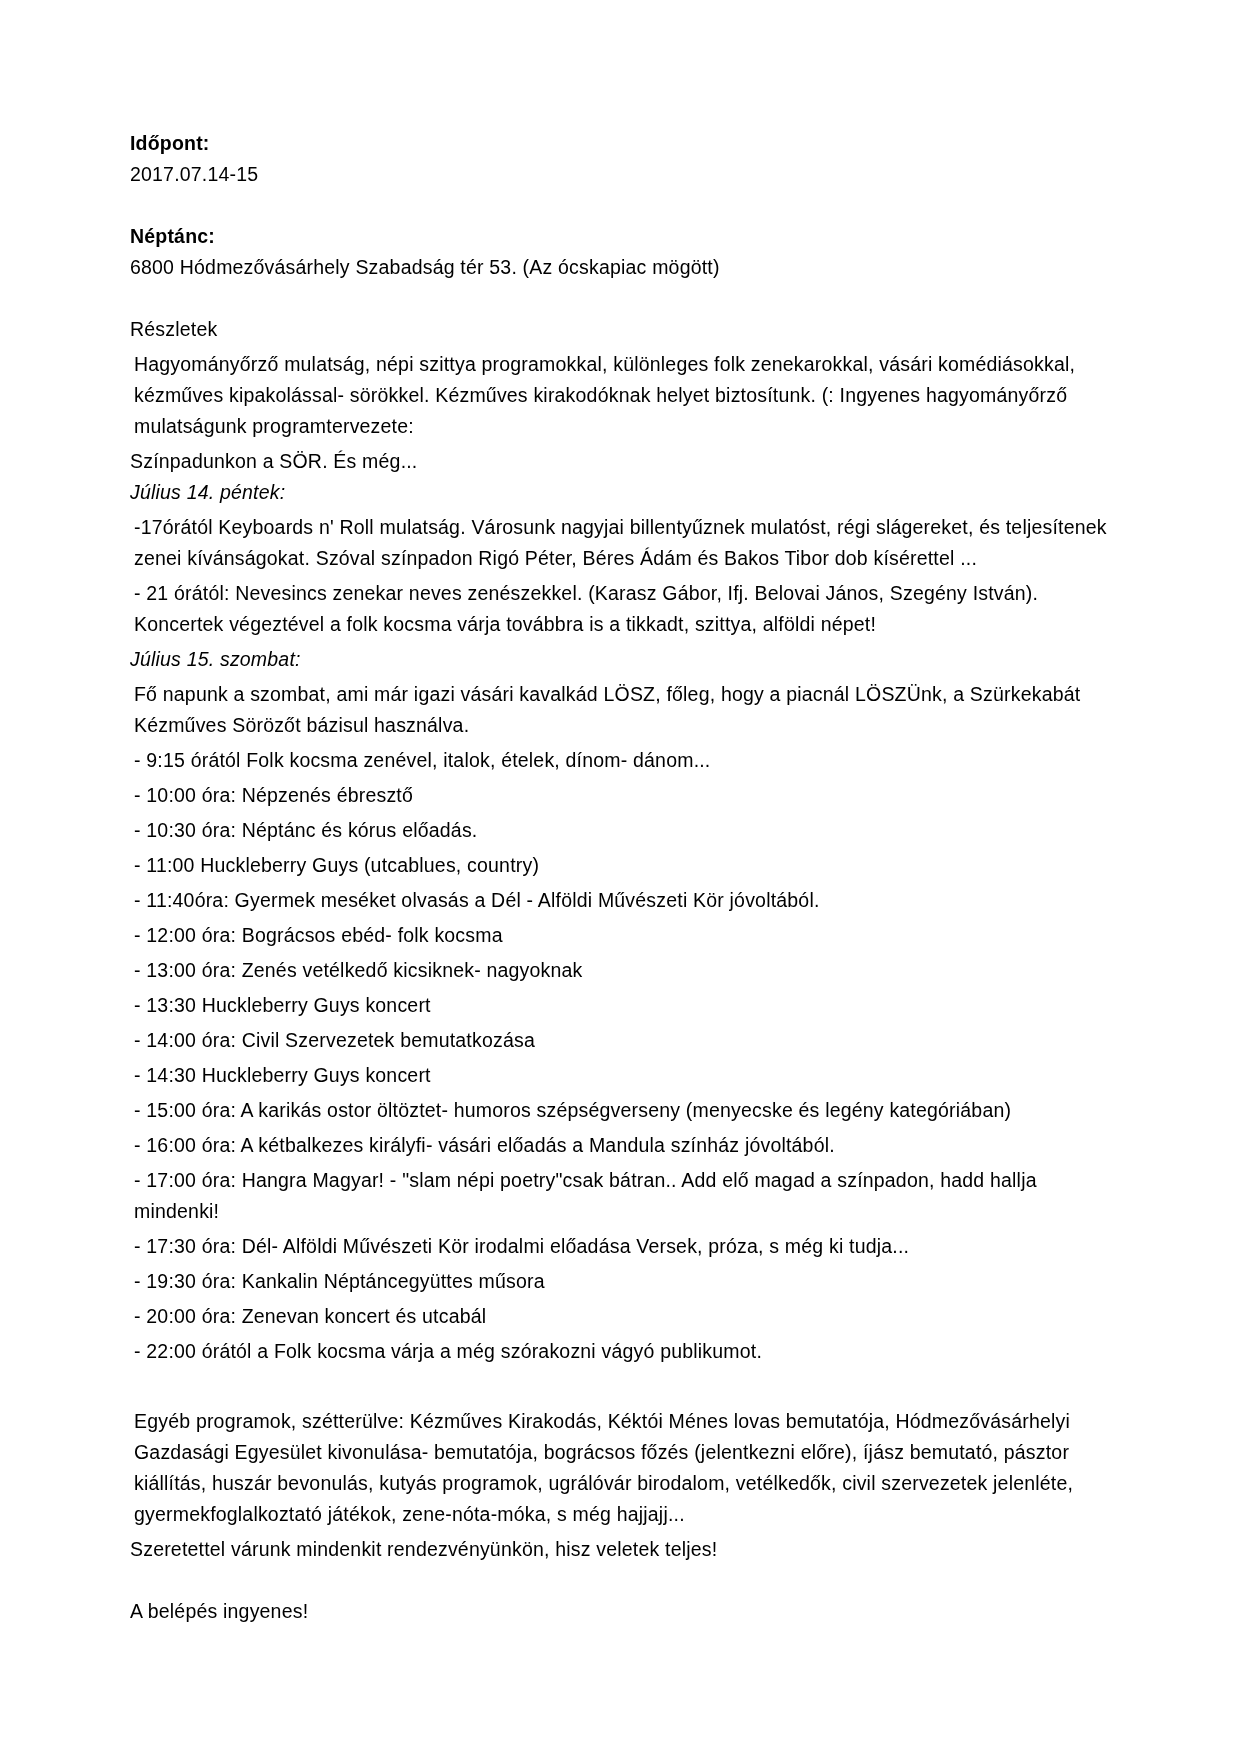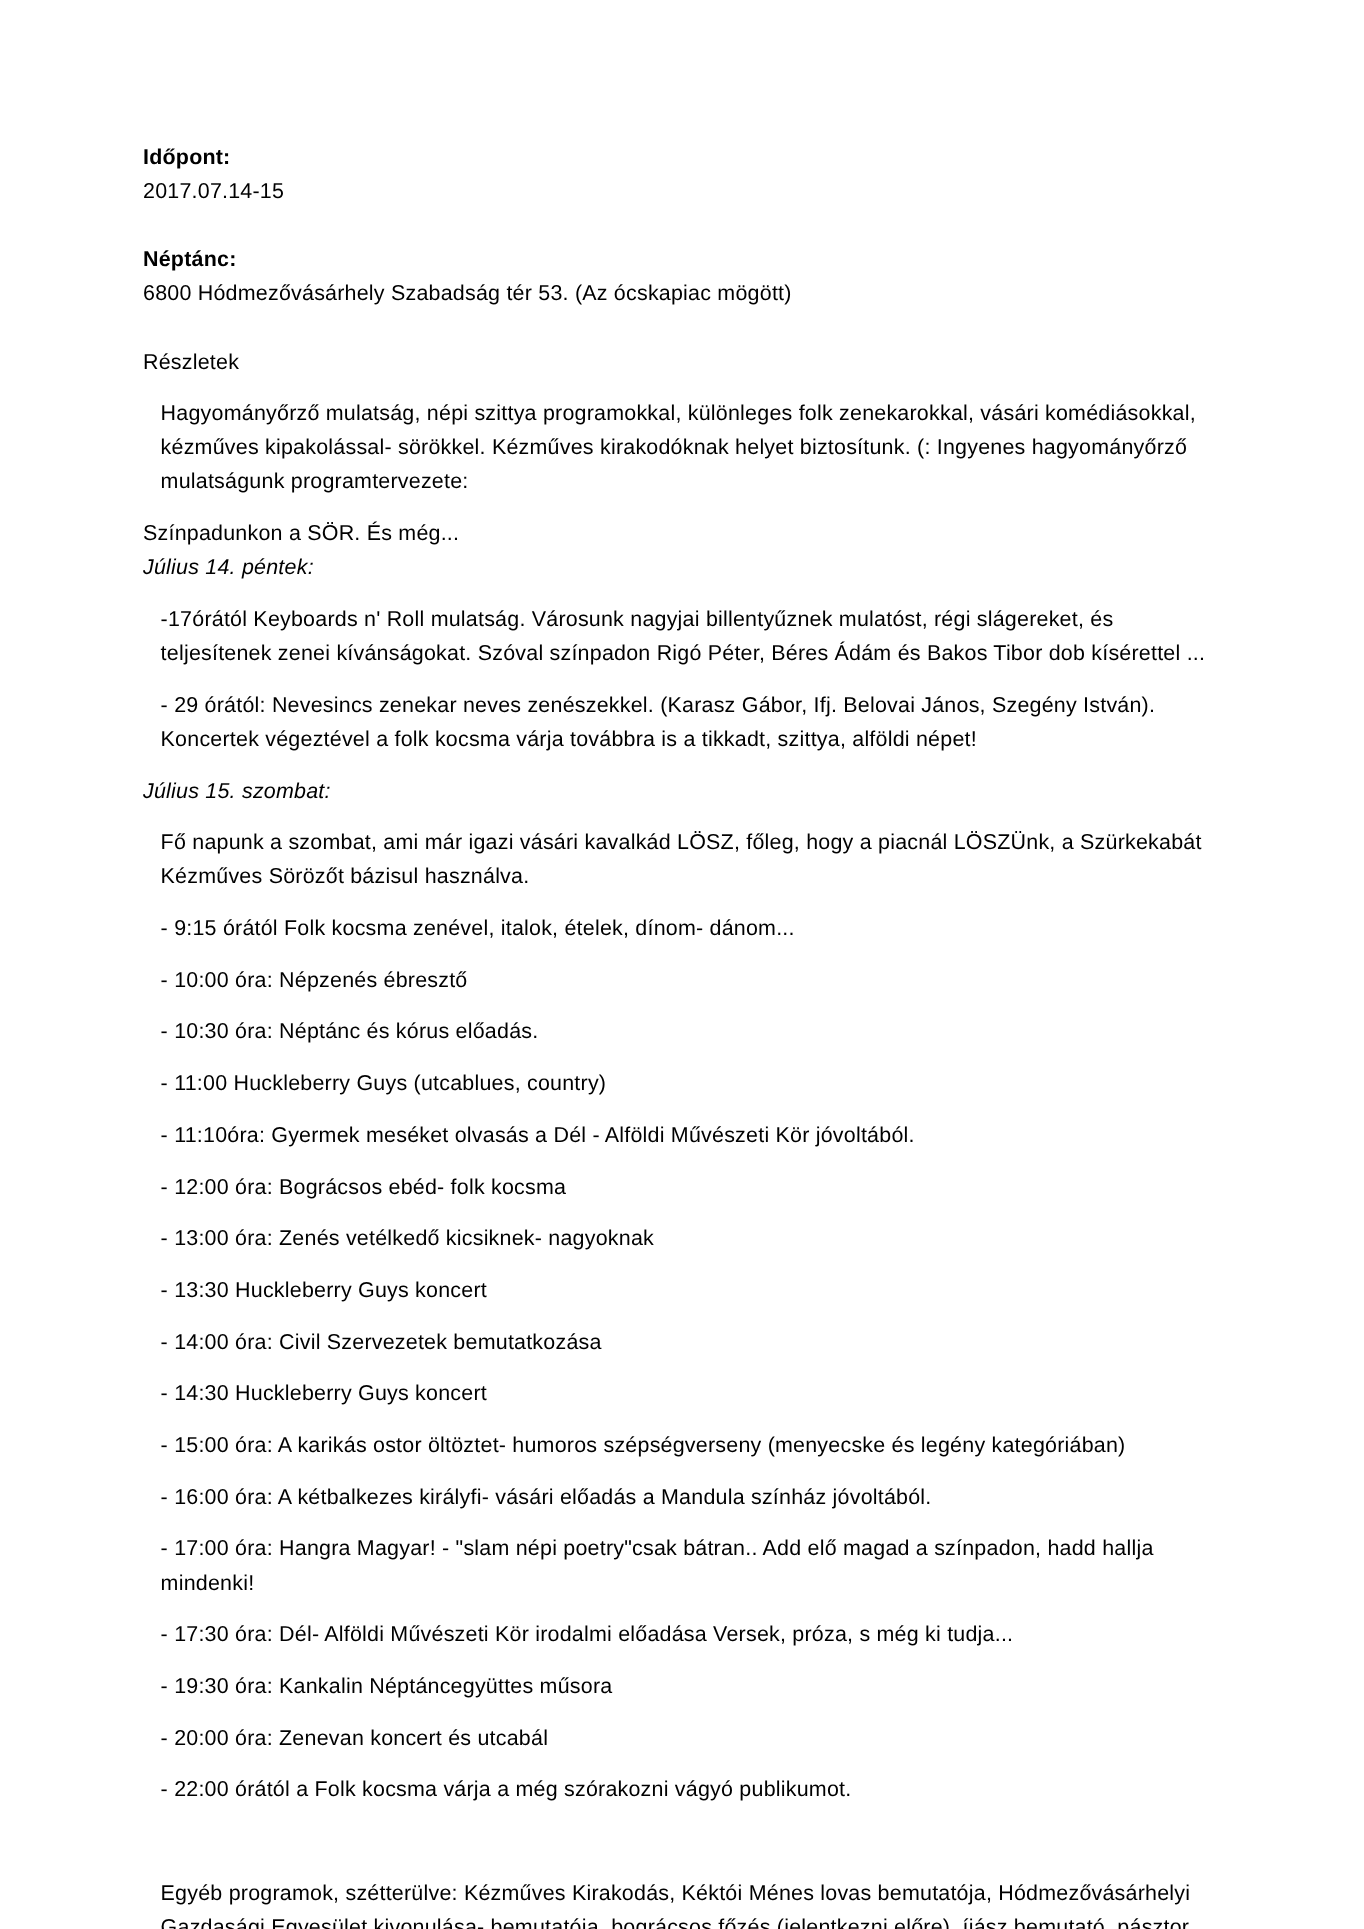--- a/index.html
+++ b/index.html
@@ -34,21 +34,21 @@
   .bold {
     font-weight: bold;
   }
   .italic {
     font-style: italic;
   }
   .spacer {
     height: 31px;
   }
   .para {
-    margin: 16px;
+    margin: 4px;
   }
 </style>
 </head>
 <body>
 
 <div class="page">
   <div class="doc">
 
     <p class="line bold">Időpont:</p>
     <p class="line">2017.07.14-15</p>
@@ -59,30 +59,30 @@
     <p class="line">6800 Hódmezővásárhely Szabadság tér 53. (Az ócskapiac mögött)</p>
 
     <div class="spacer"></div>
 
     <p class="line">Részletek</p>
     <p class="para">Hagyományőrző mulatság, népi szittya programokkal, különleges folk zenekarokkal, vásári komédiásokkal, kézműves kipakolással- sörökkel. Kézműves kirakodóknak helyet biztosítunk. (: Ingyenes hagyományőrző mulatságunk programtervezete:</p>
     <p class="line">Színpadunkon a SÖR. És még...</p>
 
     <p class="line italic">Július 14. péntek:</p>
     <p class="para">-17órától Keyboards n' Roll mulatság. Városunk nagyjai billentyűznek mulatóst, régi slágereket, és teljesítenek zenei kívánságokat. Szóval színpadon Rigó Péter, Béres Ádám és Bakos Tibor dob kísérettel ...</p>
-    <p class="para">- 29 órától: Nevesincs zenekar neves zenészekkel. (Karasz Gábor, Ifj. Belovai János, Szegény István). Koncertek végeztével a folk kocsma várja továbbra is a tikkadt, szittya, alföldi népet!</p>
+    <p class="para">- 21 órától: Nevesincs zenekar neves zenészekkel. (Karasz Gábor, Ifj. Belovai János, Szegény István). Koncertek végeztével a folk kocsma várja továbbra is a tikkadt, szittya, alföldi népet!</p>
 
     <p class="line italic">Július 15. szombat:</p>
     <p class="para">Fő napunk a szombat, ami már igazi vásári kavalkád LÖSZ, főleg, hogy a piacnál LÖSZÜnk, a Szürkekabát Kézműves Sörözőt bázisul használva.</p>
 
     <p class="para">- 9:15 órától Folk kocsma zenével, italok, ételek, dínom- dánom...</p>
     <p class="para">- 10:00 óra: Népzenés ébresztő</p>
     <p class="para">- 10:30 óra: Néptánc és kórus előadás.</p>
     <p class="para">- 11:00 Huckleberry Guys (utcablues, country)</p>
-    <p class="para">- 11:10óra: Gyermek meséket olvasás a Dél - Alföldi Művészeti Kör jóvoltából.</p>
+    <p class="para">- 11:40óra: Gyermek meséket olvasás a Dél - Alföldi Művészeti Kör jóvoltából.</p>
     <p class="para">- 12:00 óra: Bográcsos ebéd- folk kocsma</p>
     <p class="para">- 13:00 óra: Zenés vetélkedő kicsiknek- nagyoknak</p>
     <p class="para">- 13:30 Huckleberry Guys koncert</p>
     <p class="para">- 14:00 óra: Civil Szervezetek bemutatkozása</p>
     <p class="para">- 14:30 Huckleberry Guys koncert</p>
     <p class="para">- 15:00 óra: A karikás ostor öltöztet- humoros szépségverseny (menyecske és legény kategóriában)</p>
     <p class="para">- 16:00 óra: A kétbalkezes királyfi- vásári előadás a Mandula színház jóvoltából.</p>
     <p class="para">- 17:00 óra: Hangra Magyar! - "slam népi poetry"csak bátran.. Add elő magad a színpadon, hadd hallja mindenki!</p>
     <p class="para">- 17:30 óra: Dél- Alföldi Művészeti Kör irodalmi előadása Versek, próza, s még ki tudja...</p>
     <p class="para">- 19:30 óra: Kankalin Néptáncegyüttes műsora</p>

